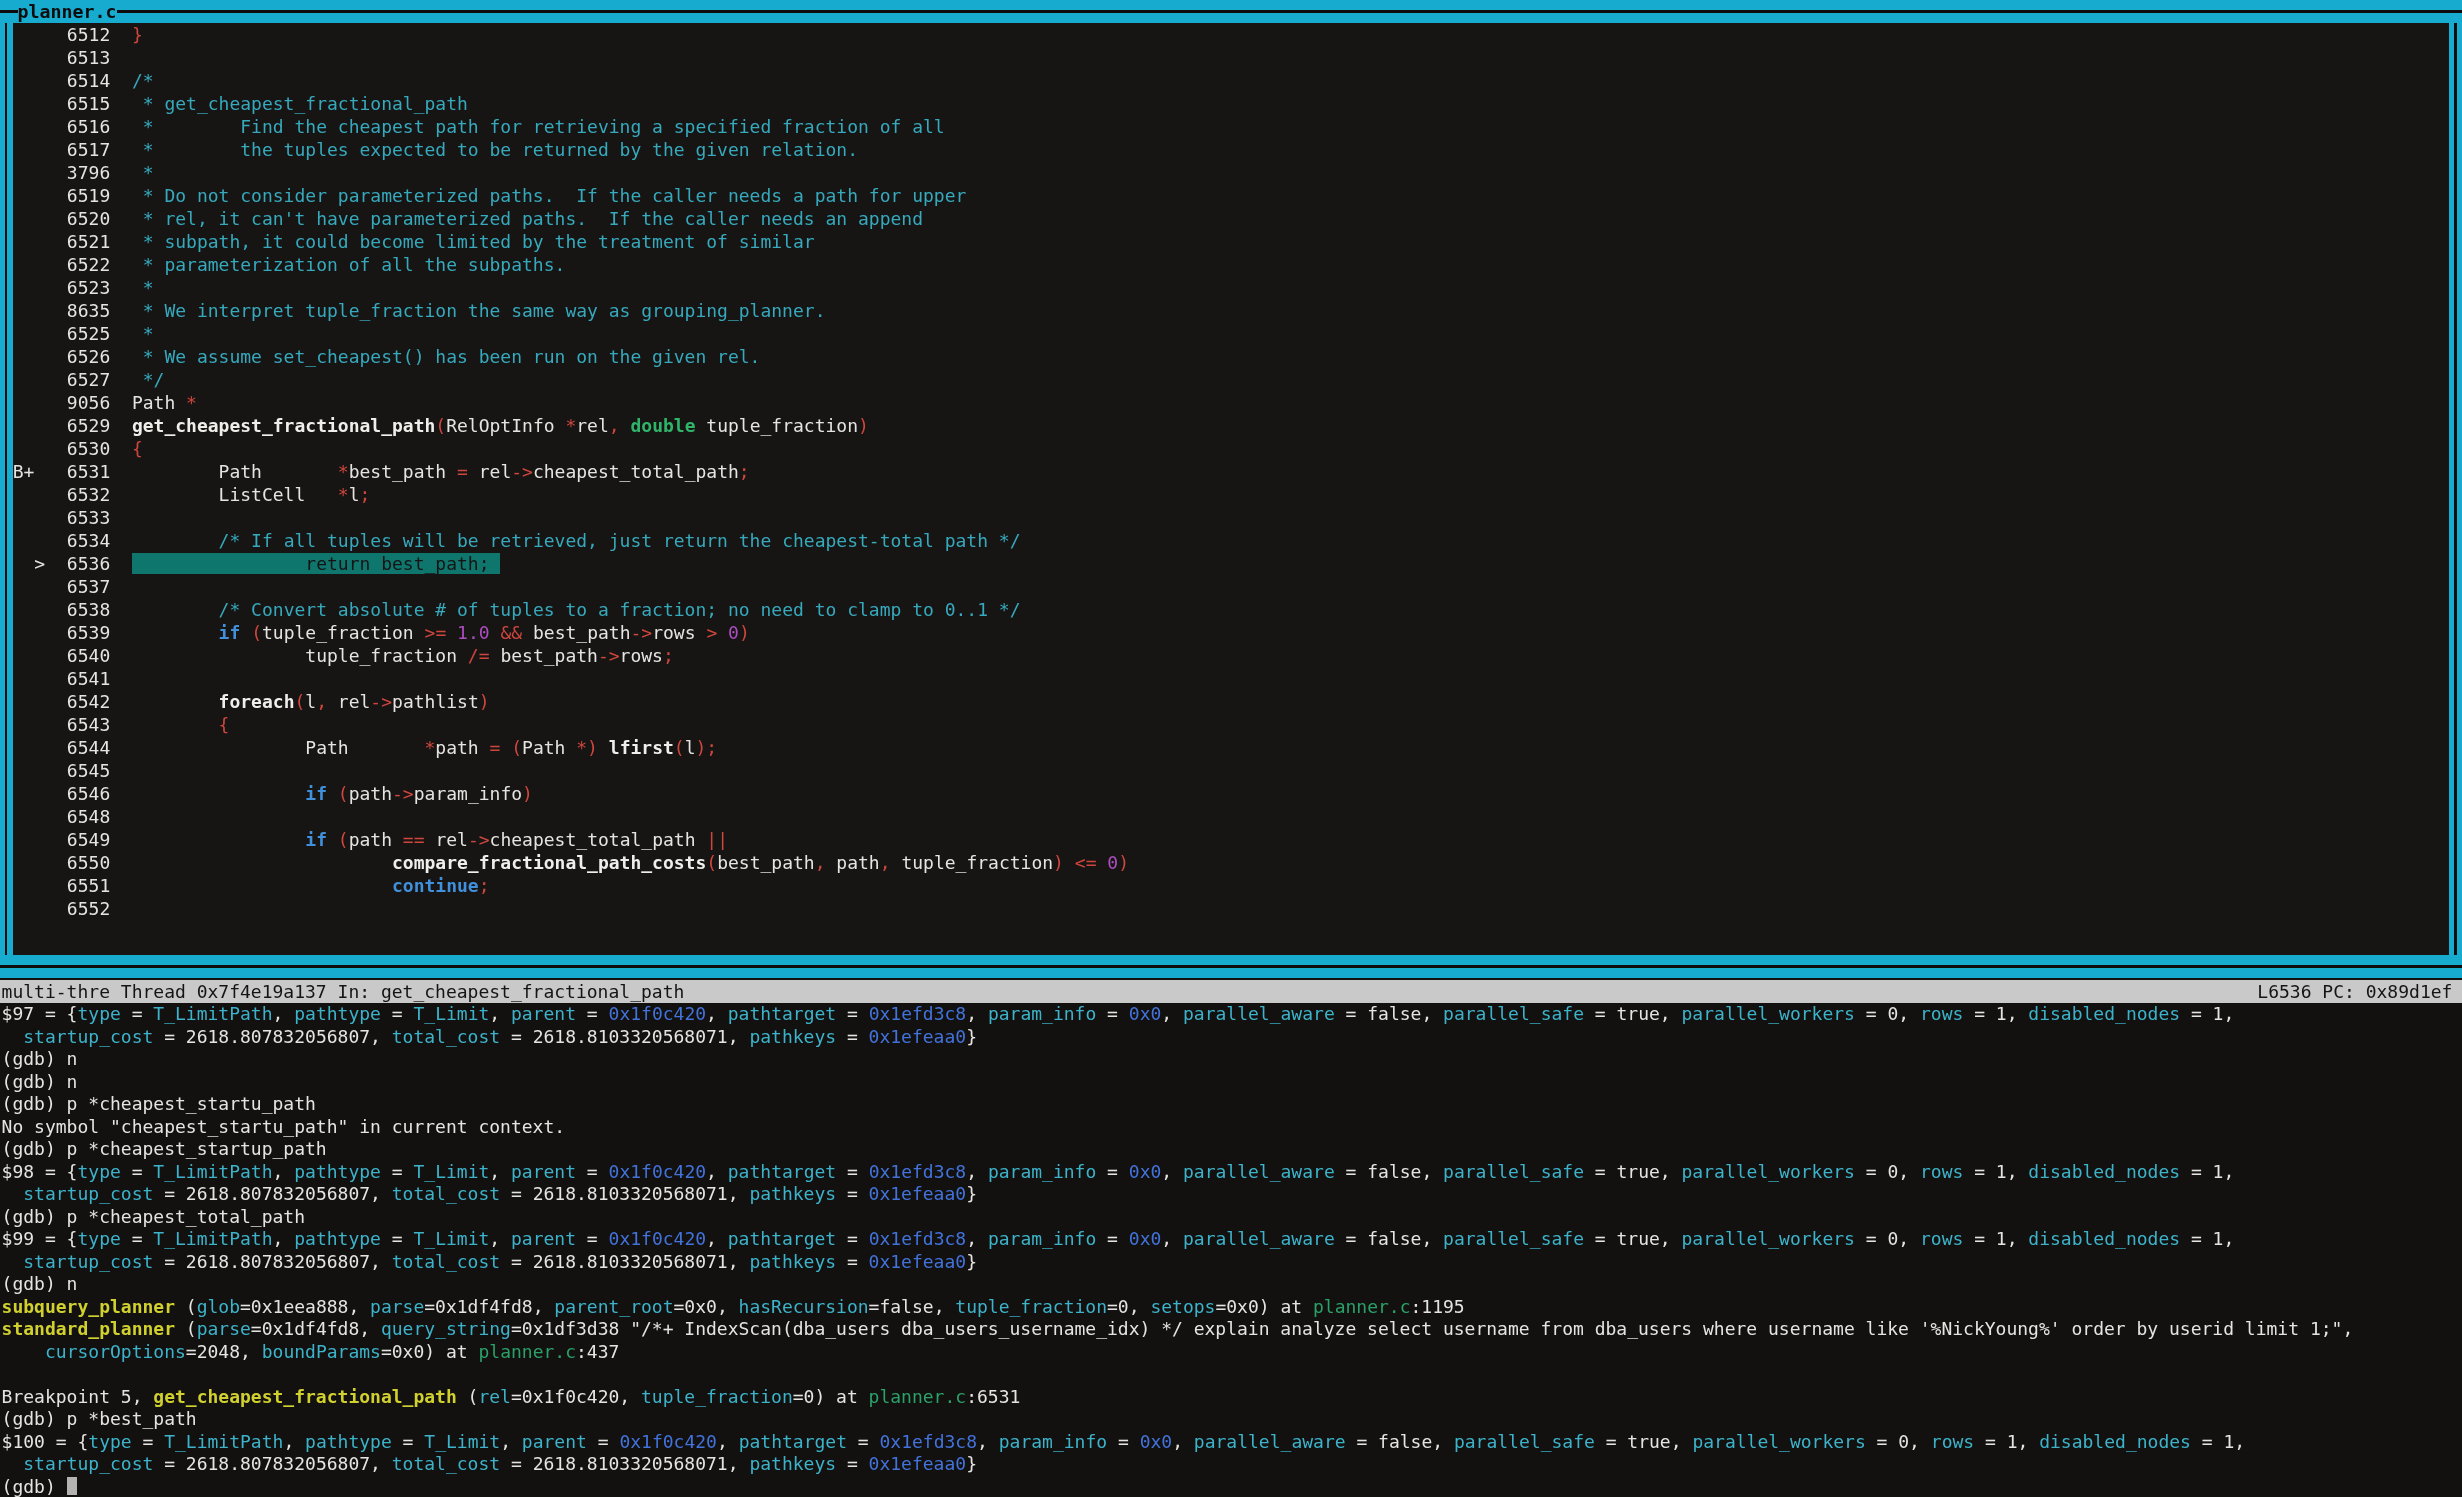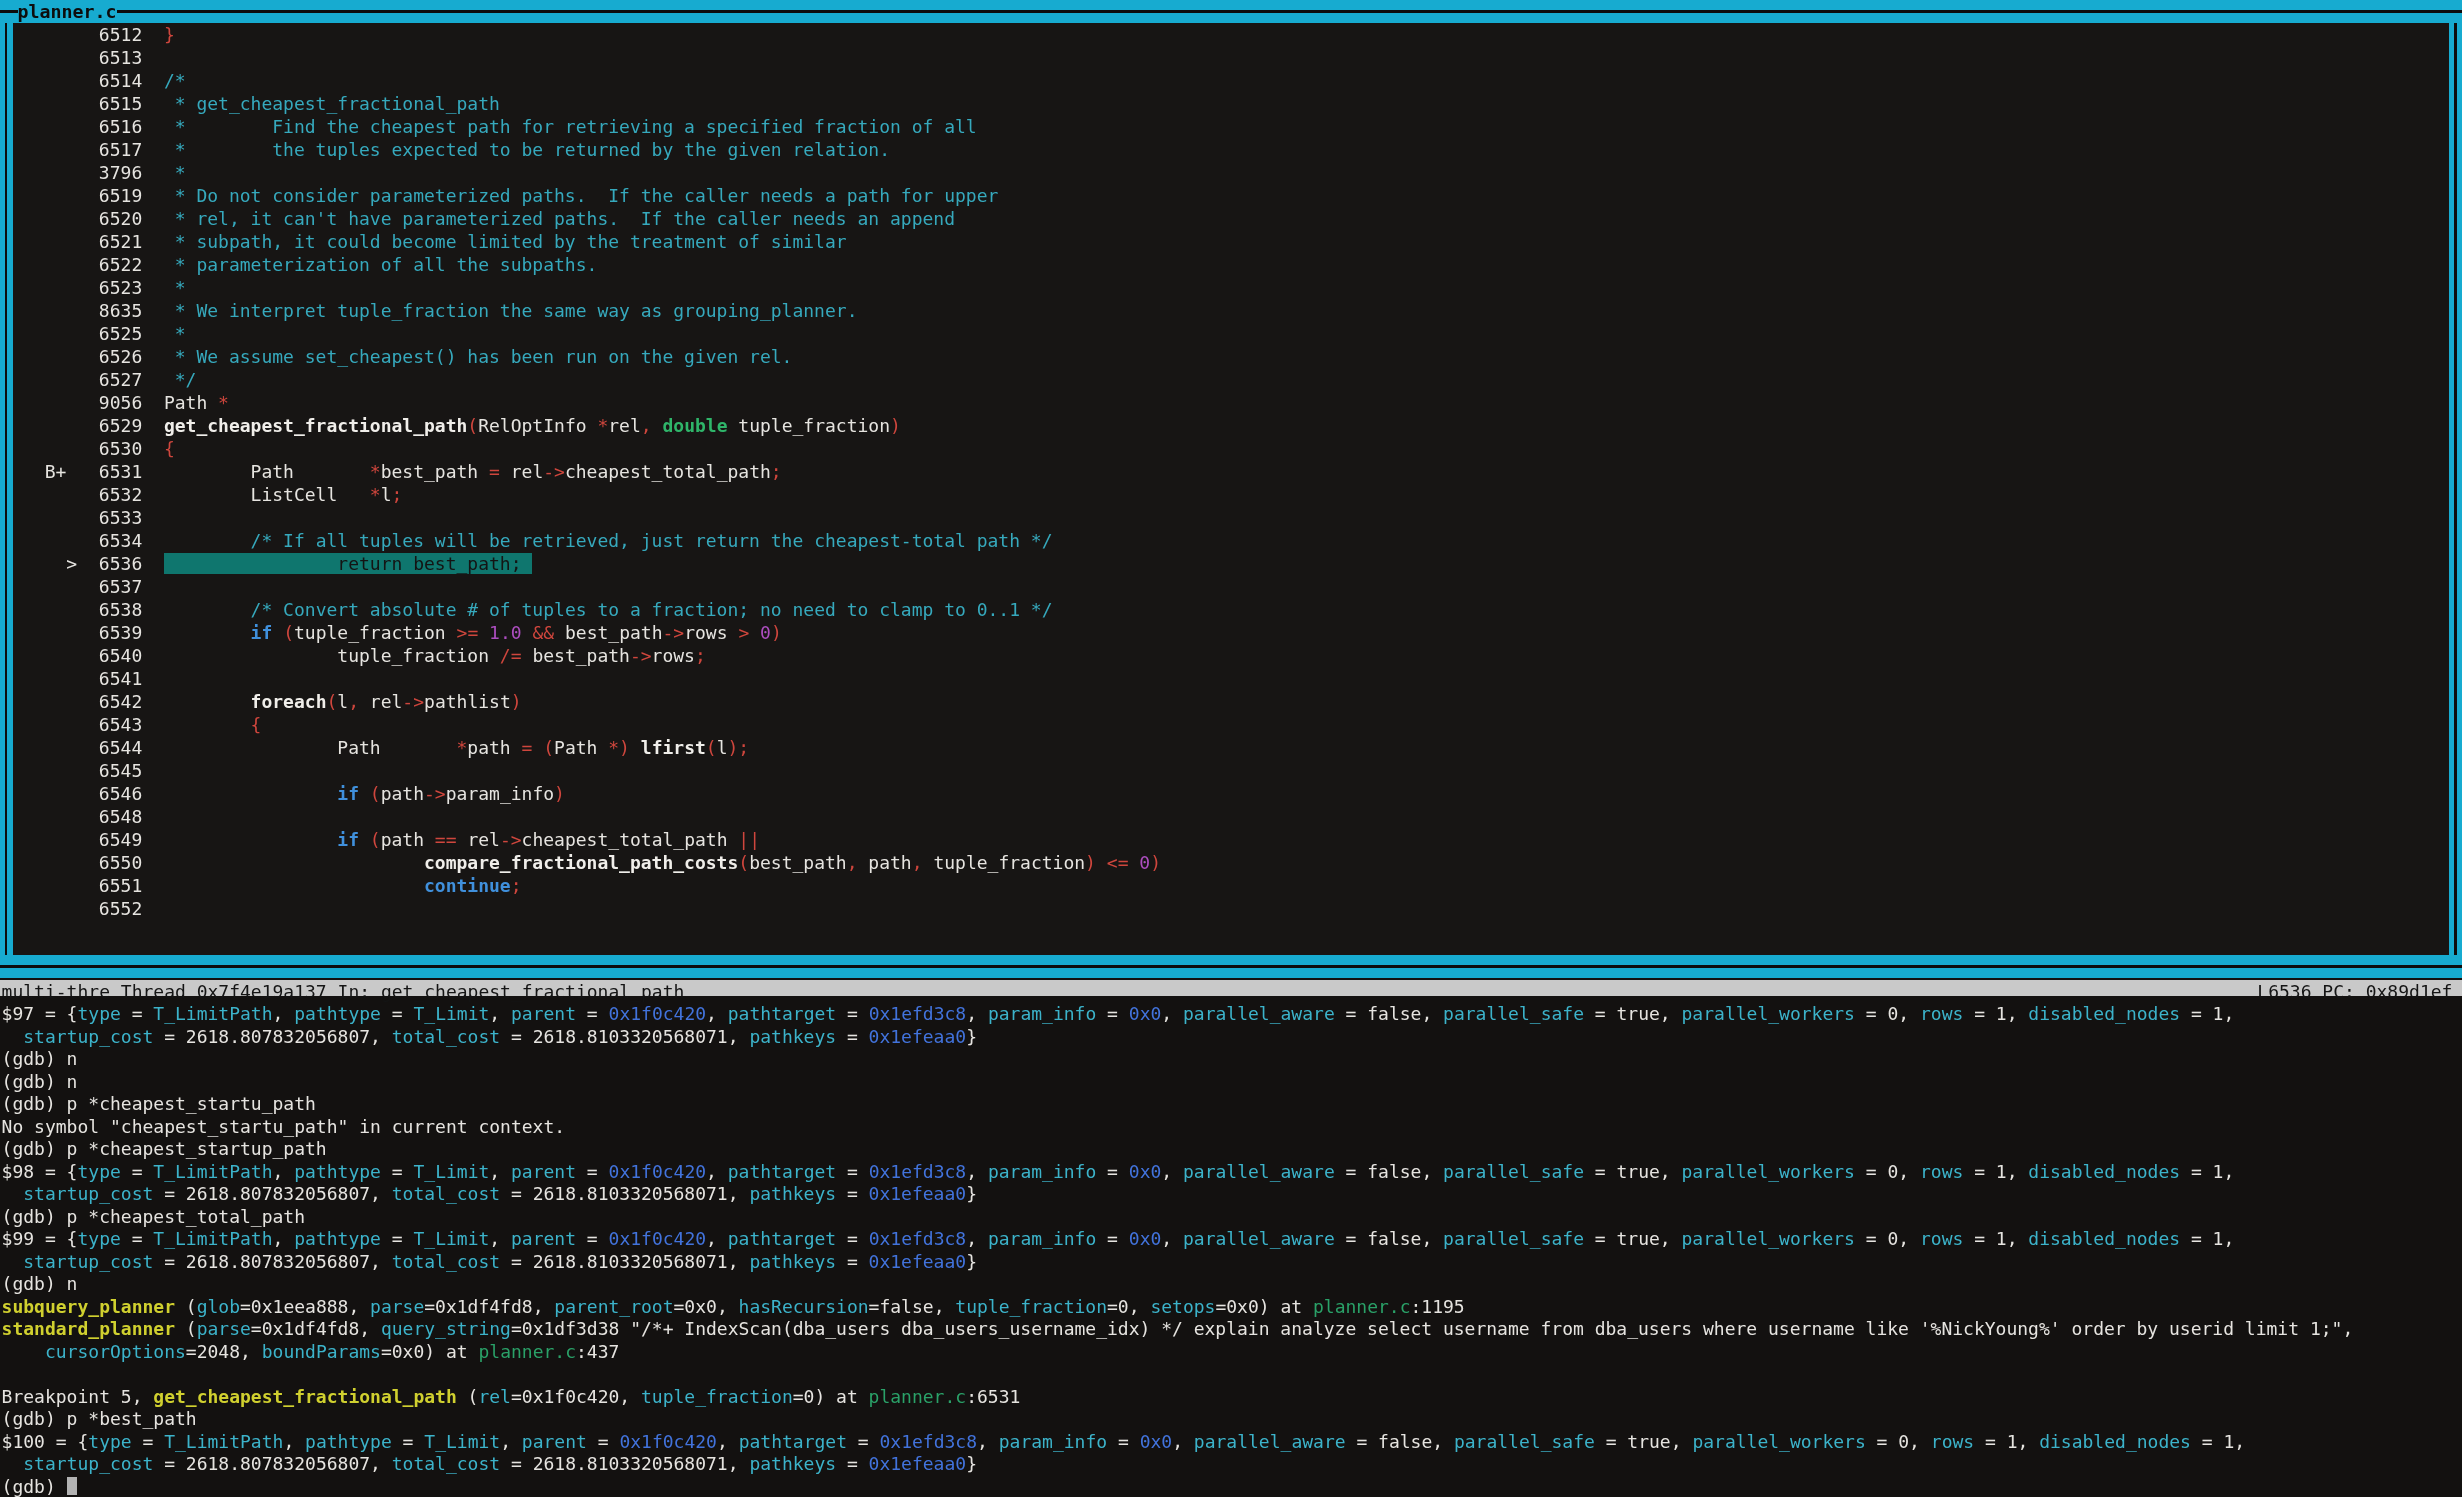--- a/index.html
+++ b/index.html
@@ -19,34 +19,34 @@
   .btick.fill { flex:1; }
   .border-title { color:#0d0d0d; font-weight:bold; font-size:18.3px; line-height:23px; white-space:pre; }
   .border-left, .border-right { position:absolute; top:23px; bottom:23px; width:12.7px; background:#17abd0; }
   .border-left { left:0; } .border-right { right:0; }
   .border-left::after, .border-right::after { content:""; position:absolute; top:0; bottom:0; left:4.8px; width:2.4px; background:#0d0d0d; }
   .border-bottom { position:absolute; bottom:0; left:0; right:0; height:23px; background:#17abd0; }
   .border-bottom::after { content:""; position:absolute; left:0; right:0; top:10.4px; height:2.4px; background:#0d0d0d; }
 
   .src-content { position:absolute; top:23px; left:12.7px; right:12.7px; bottom:23px; overflow:hidden;
                  font-size:18px; line-height:23px; color:#e6e4e0; }
-  .sline { height:23px; white-space:pre;padding-left:32px; }
+  .sline { height:23px; white-space:pre; }
   .gut { color:#e6e4e0; }
 
   
   .cm { color:#36a9bd; }
   .kw { color:#4090dc; font-weight:bold; }
   .ty { color:#2fb56a; font-weight:bold; }
   .nm { color:#ad4ec0; }
   .pn { color:#cf463d; }
   .fn { color:#f0eeea; font-weight:bold; }
   .hl { background:#0f766e; color:#141414; }
 
   
-  .status-bar { position:absolute; top:980px; left:0; right:0; height:16px; background:#c9c9c9;
+  .status-bar { position:absolute; top:980px; left:0; right:0; height:23px; background:#c9c9c9;
                 color:#141414; font-size:18px; line-height:23px; display:flex;
                 justify-content:space-between; padding:0 9.6px 0 1.6px; white-space:pre; }
 
   
   .console { position:absolute; top:1003px; left:1.6px; right:0; bottom:0; overflow:hidden;
              font-size:18px; line-height:22.5px; color:#e6e4e0; }
   .cline { height:22.5px; white-space:pre; }
   .c { color:#3cb3ca; }
   .b { color:#4273dc; }
   .y { color:#d0d02f; font-weight:bold; }

